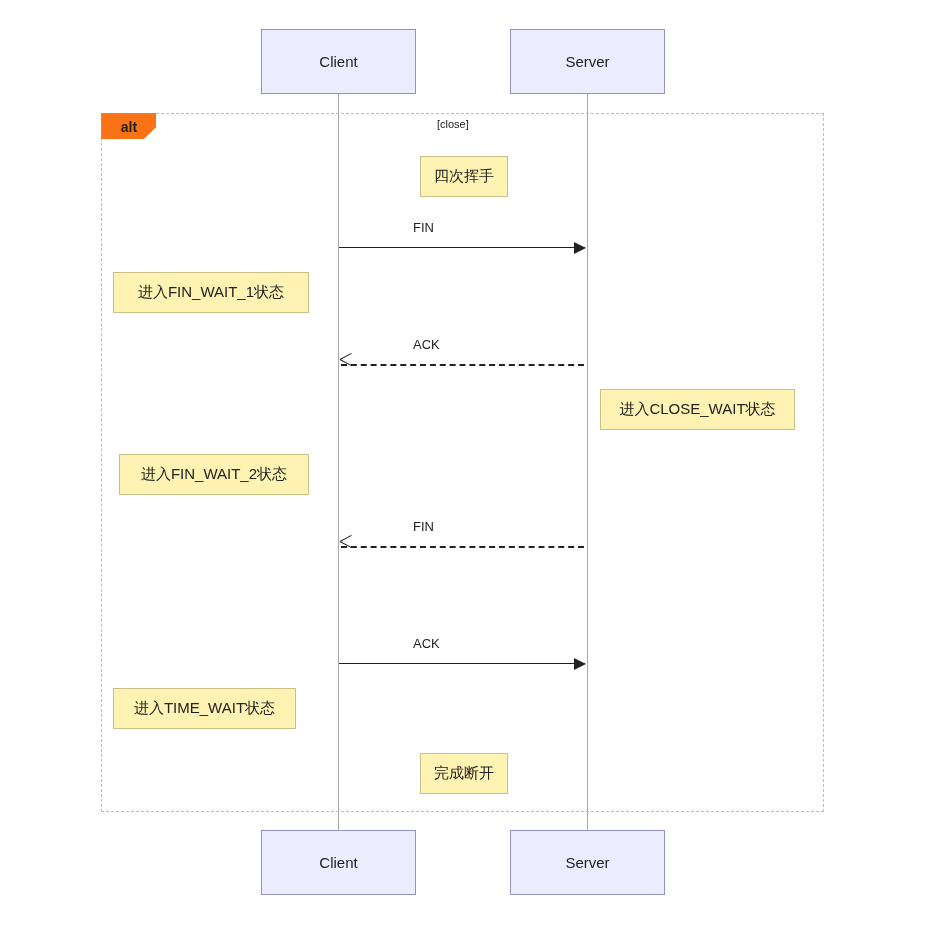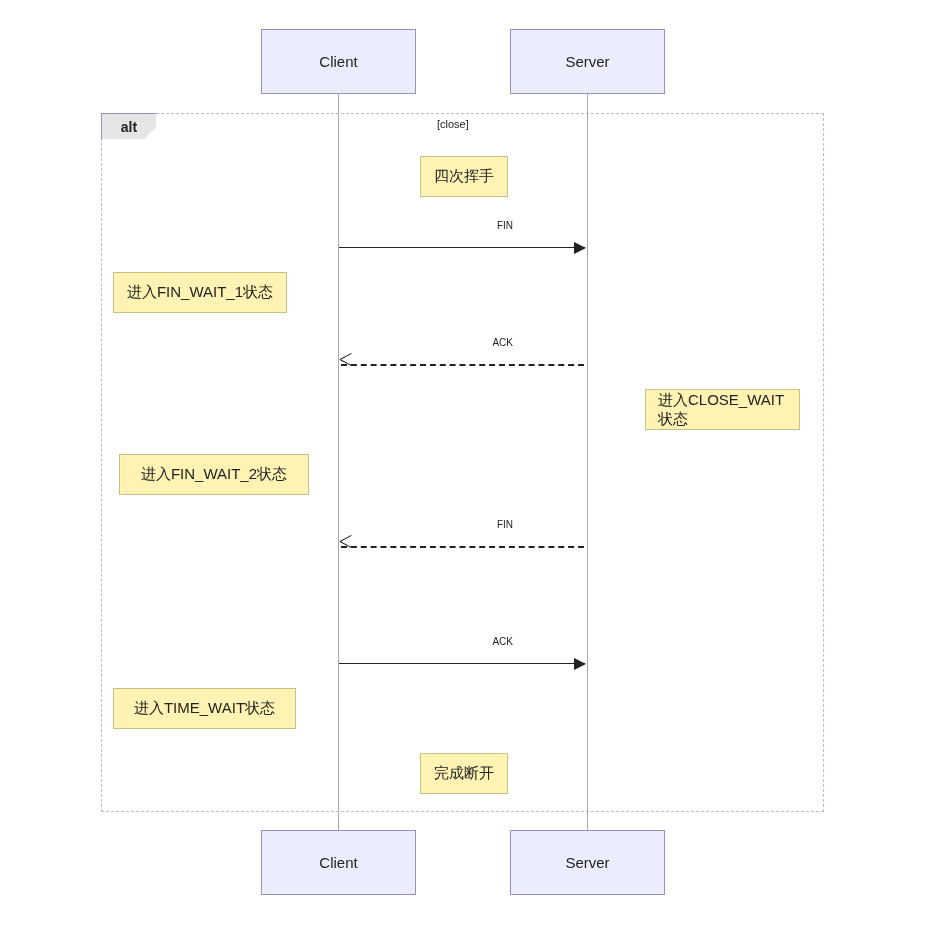--- a/index.html
+++ b/index.html
@@ -1,24 +1,24 @@
 <!DOCTYPE html>
 <html><head>
 <meta charset="utf-8">
 <style>
   *{box-sizing:border-box;margin:0;padding:0}
   body{font-family:"Trebuchet MS","Lucida Sans Unicode",Arial,sans-serif;background:#fff;width:927px;height:935px;position:relative;font-size:15px;color:#222}
   .diagram{position:absolute;inset:0}
   .actor-box{position:absolute;width:155px;height:65px;background:#ececff;border:1px solid #9393c2;display:flex;align-items:center;justify-content:center;font-weight:400}
   .lifeline{position:absolute;width:0;border-left:1px solid #a8a8a8}
   .alt-box{position:absolute;border:1.5px dashed #b9b9d6}
-  .alt-tab{position:absolute;top:-1px;left:-1px;width:55px;height:26px;background:#e5e5e5;border:1px solid #9393c2;border-right:none;border-bottom:none;display:flex;align-items:center;justify-content:center;font-weight:700;font-size:14px;clip-path:polygon(0 0,100% 0,100% 55%,78% 100%,0 100%)}
+  .alt-tab{position:absolute;top:-1px;left:-1px;width:55px;height:26px;background:#f97316;border:1px solid #9393c2;border-right:none;border-bottom:none;display:flex;align-items:center;justify-content:center;font-weight:700;font-size:14px;clip-path:polygon(0 0,100% 0,100% 55%,78% 100%,0 100%)}
   .cond{position:absolute;font-size:11px}
-  .note{position:absolute;background:#fff3b3;border:1px solid #c8c187;display:flex;align-items:center;justify-content:center;padding:8px 12px;height:41px}
-  .msg-label{position:absolute;width:100px;text-align:right;font-size:10px}
+  .note{position:absolute;background:#fff3b3;border:1px solid #c8c187;display:flex;align-items:center;justify-content:center;padding:8px 4px;height:41px}
+  .msg-label{position:absolute;width:100px;text-align:left;font-size:13px}
   .arrow{position:absolute;height:0}
   .arrow-solid{border-top:1.5px solid #222}
   .arrow-dashed{border-top:2px dashed #222}
   .arrow-head{position:absolute;width:0;height:0}
   .head-right{border-top:6px solid transparent;border-bottom:6px solid transparent;border-left:12px solid #222;right:-1px;top:-6px}
   .head-left-open{top:-7px;left:-1px}
   .head-left-open::before,.head-left-open::after{content:"";position:absolute;left:0;width:13px;height:0;border-top:1.5px solid #222}
   .head-left-open::before{transform-origin:left;transform:rotate(28deg)}
   .head-left-open::after{transform-origin:left;transform:rotate(-28deg);top:0}
 </style>
@@ -46,30 +46,30 @@
 
   <div class="note" style="left:420px;top:156px;width:88px">
       <span>四次挥手</span>
     </div>
 
   <div class="msg-label" style="left:413px;top:220px">FIN</div>
   <div class="arrow arrow-solid" style="left:339px;top:247px;width:246px">
       <div class="arrow-head head-right"></div>
     </div>
 
-  <div class="note" style="left:113px;top:272px;width:174px">
+  <div class="note" style="left:113px;top:272px;width:196px">
       <span>进入FIN_WAIT_1状态</span>
     </div>
 
   <div class="msg-label" style="left:413px;top:337px">ACK</div>
   <div class="arrow arrow-dashed" style="left:341px;top:364px;width:243px">
       <div class="arrow-head head-left-open"></div>
     </div>
 
-  <div class="note" style="left:645px;top:389px;width:155px">
+  <div class="note" style="left:600px;top:389px;width:195px">
       <span>进入CLOSE_WAIT状态</span>
     </div>
 
   <div class="note" style="left:119px;top:454px;width:190px">
       <span>进入FIN_WAIT_2状态</span>
     </div>
 
   <div class="msg-label" style="left:413px;top:519px">FIN</div>
   <div class="arrow arrow-dashed" style="left:341px;top:546px;width:243px">
       <div class="arrow-head head-left-open"></div>

